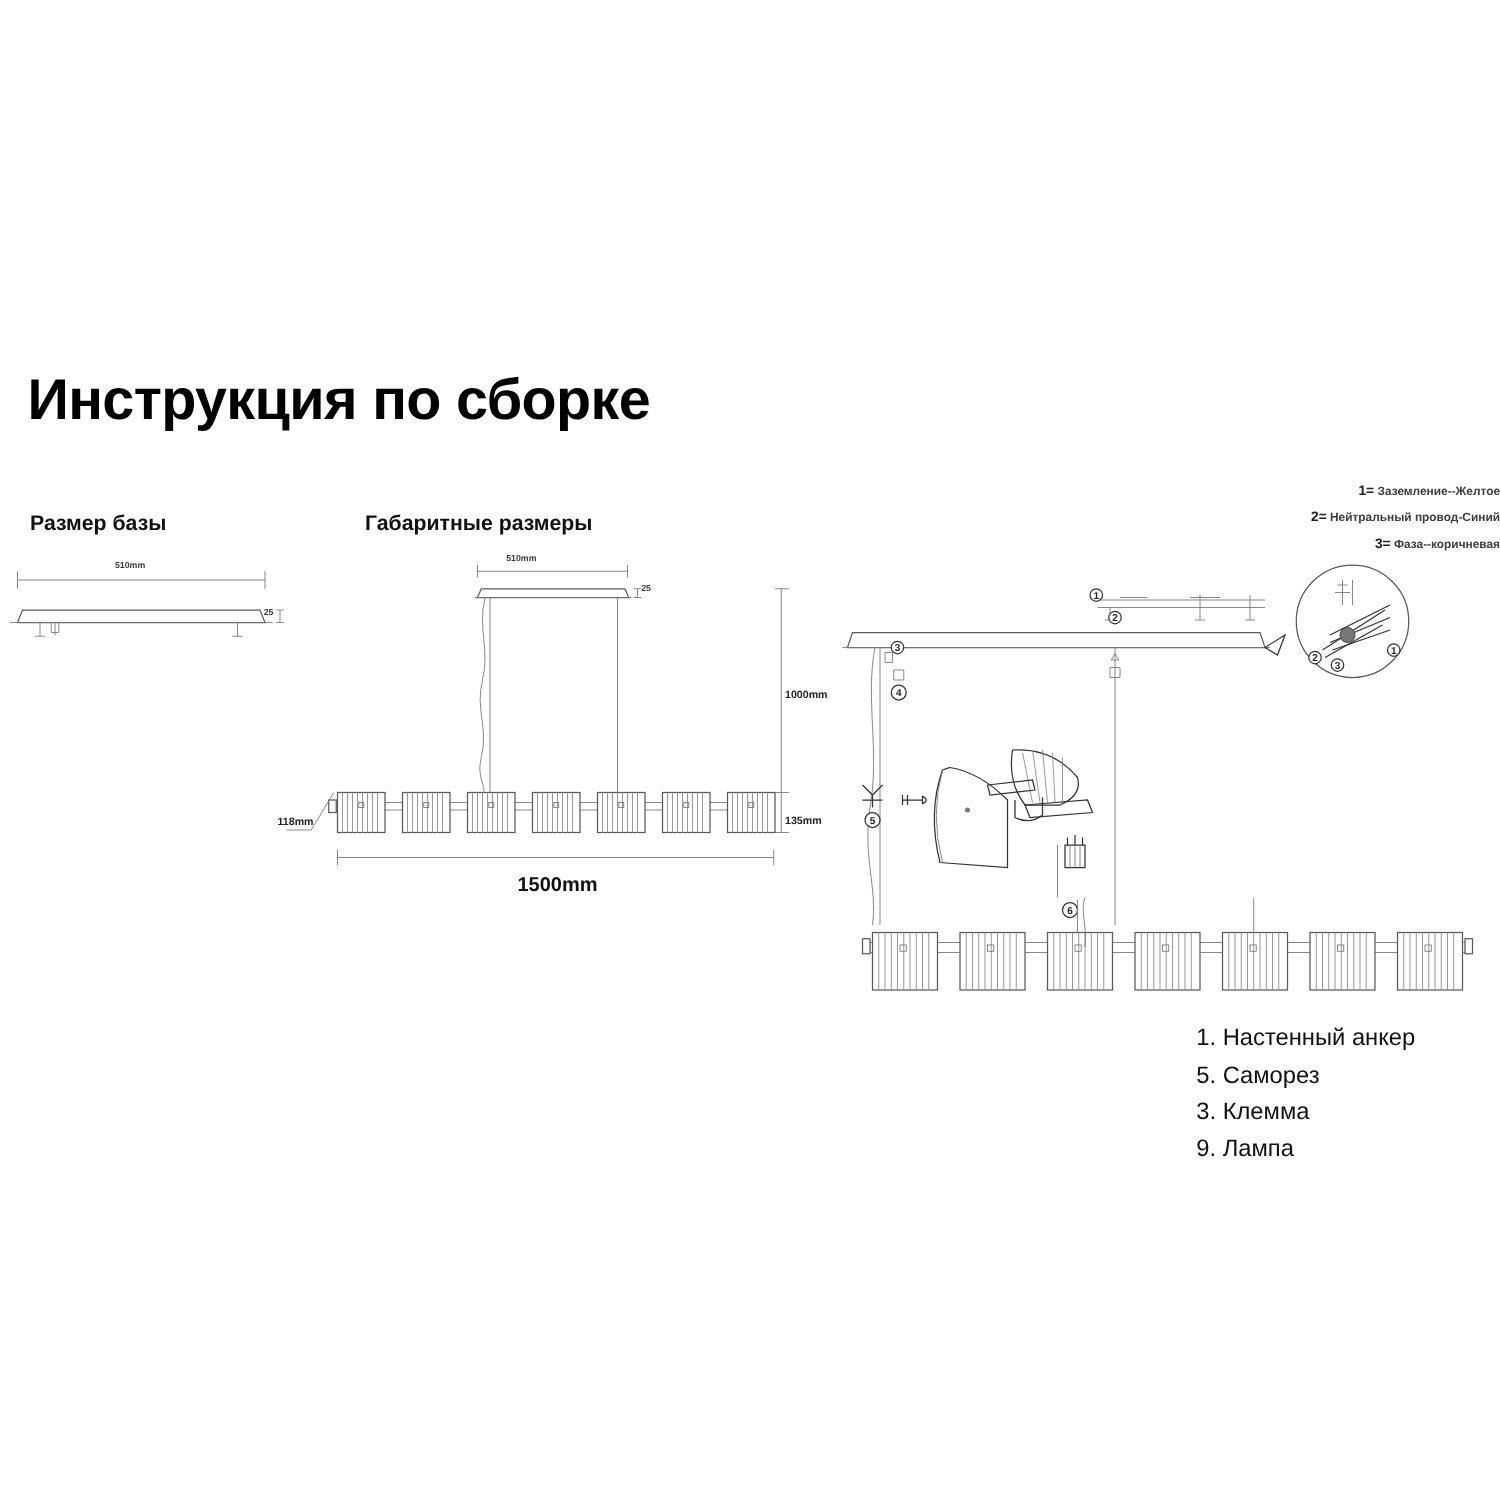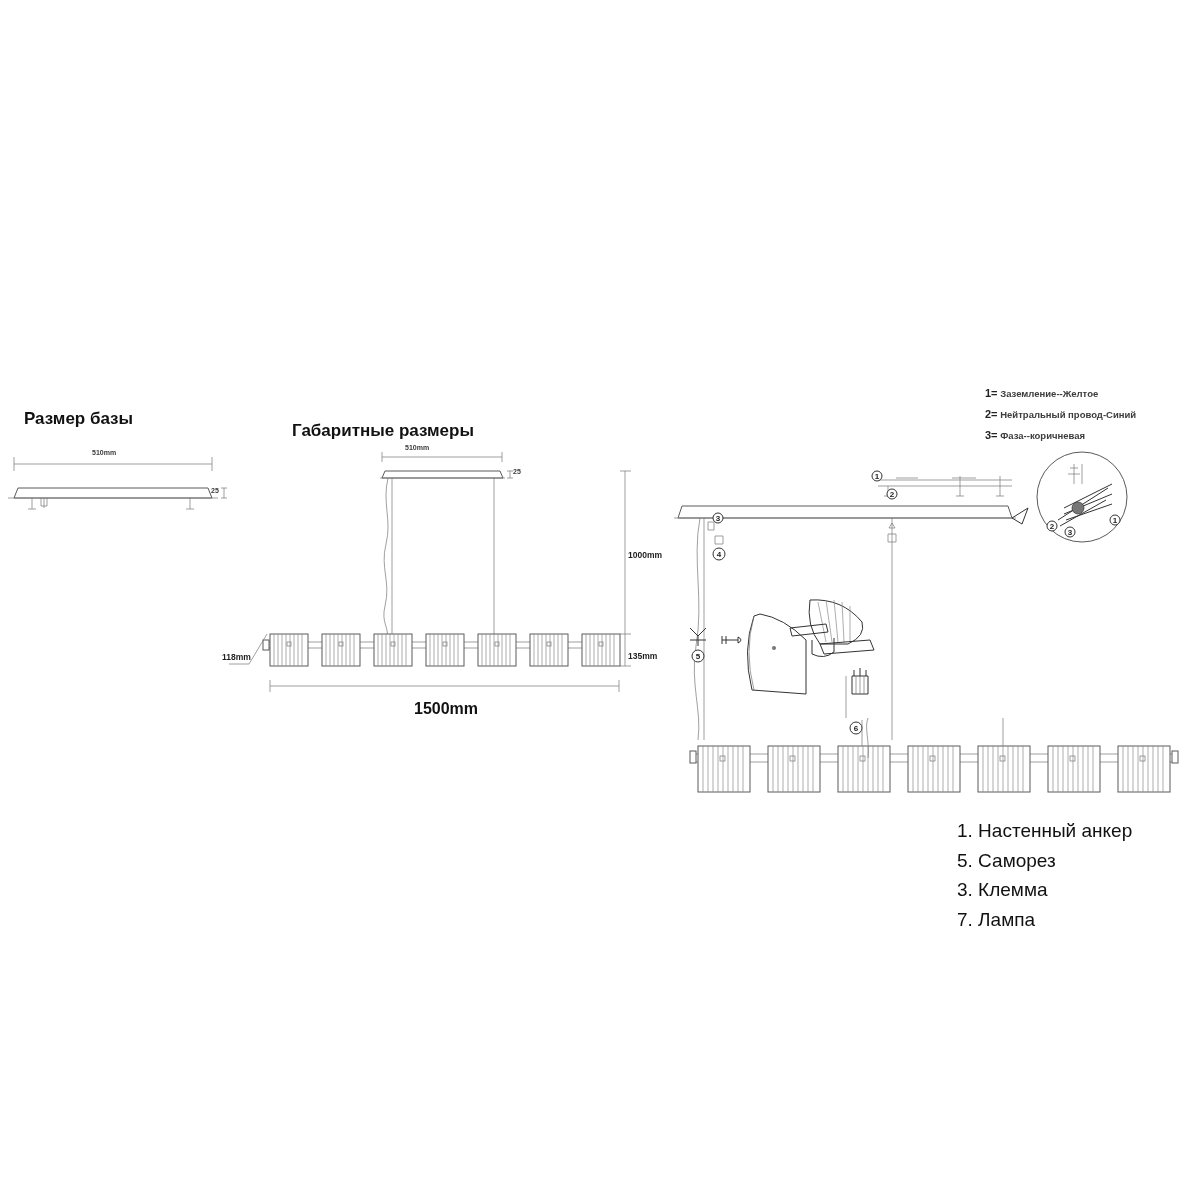--- a/index.html
+++ b/index.html
@@ -30,21 +30,21 @@
     color: #000;
     white-space: nowrap;
   }
   .section-heading {
     font-size: 17px;
     font-weight: 700;
     color: #111;
     white-space: nowrap;
   }
   #heading-base { left: 24px; top: 409px; }
-  #heading-overall { left: 292px; top: 409px; margin-top: 12px; }
+  #heading-overall { left: 292px; top: 409px; }
 
   .dim-label {
     font-size: 7px;
     font-weight: 700;
     color: #3a3a3a;
     white-space: nowrap;
     font-family: "Liberation Sans", sans-serif;
   }
   .dim-label.big { font-size: 16px; color: #111; }
   .dim-label.mid { font-size: 8.5px; color: #222; }
@@ -55,20 +55,21 @@
     font-size: 17px;
     color: #000;
     white-space: nowrap;
   }
 
   
   #wiring-legend {
     left: 985px;
     top: 383px;
     width: 215px;
+    text-align: right;
   }
   .legend-row {
     font-size: 9.5px;
     font-weight: 700;
     color: #3c3c3c;
     line-height: 20px;
     white-space: nowrap;
   }
   .legend-row .num { font-size: 11px; color: #222; }
 
@@ -97,20 +98,21 @@
     font-weight: 700;
     fill: #222;
     text-anchor: middle;
   }
 </style>
 </head>
 <body>
 
 <div id="sheet">
 
+  <div class="abs" id="main-title">Инструкция по сборке</div>
 
   <div class="abs section-heading" id="heading-base">Размер базы</div>
 
   <div class="abs section-heading" id="heading-overall">Габаритные размеры</div>
 
   <div class="abs" style="left:0px; top:440px;">
     <svg width="270" height="80" viewBox="0 0 270 80">
 
       <line class="stroke-thin" x1="14" y1="24" x2="212" y2="24"></line>
       <line class="stroke-thin" x1="14" y1="17" x2="14" y2="31"></line>
@@ -532,17 +534,17 @@
         </g>
         <rect class="stroke-thin" x="462" y="24" width="5" height="5"></rect>
       </g>
     </svg>
   </div>
 
   <div class="abs" id="parts-list">
     <div class="part-row">1. Настенный анкер</div>
     <div class="part-row">5. Саморез</div>
     <div class="part-row">3. Клемма</div>
-    <div class="part-row">7. Лампа</div>
+    <div class="part-row">9. Лампа</div>
   </div>
 
 
 </div>
 
 </body></html>

